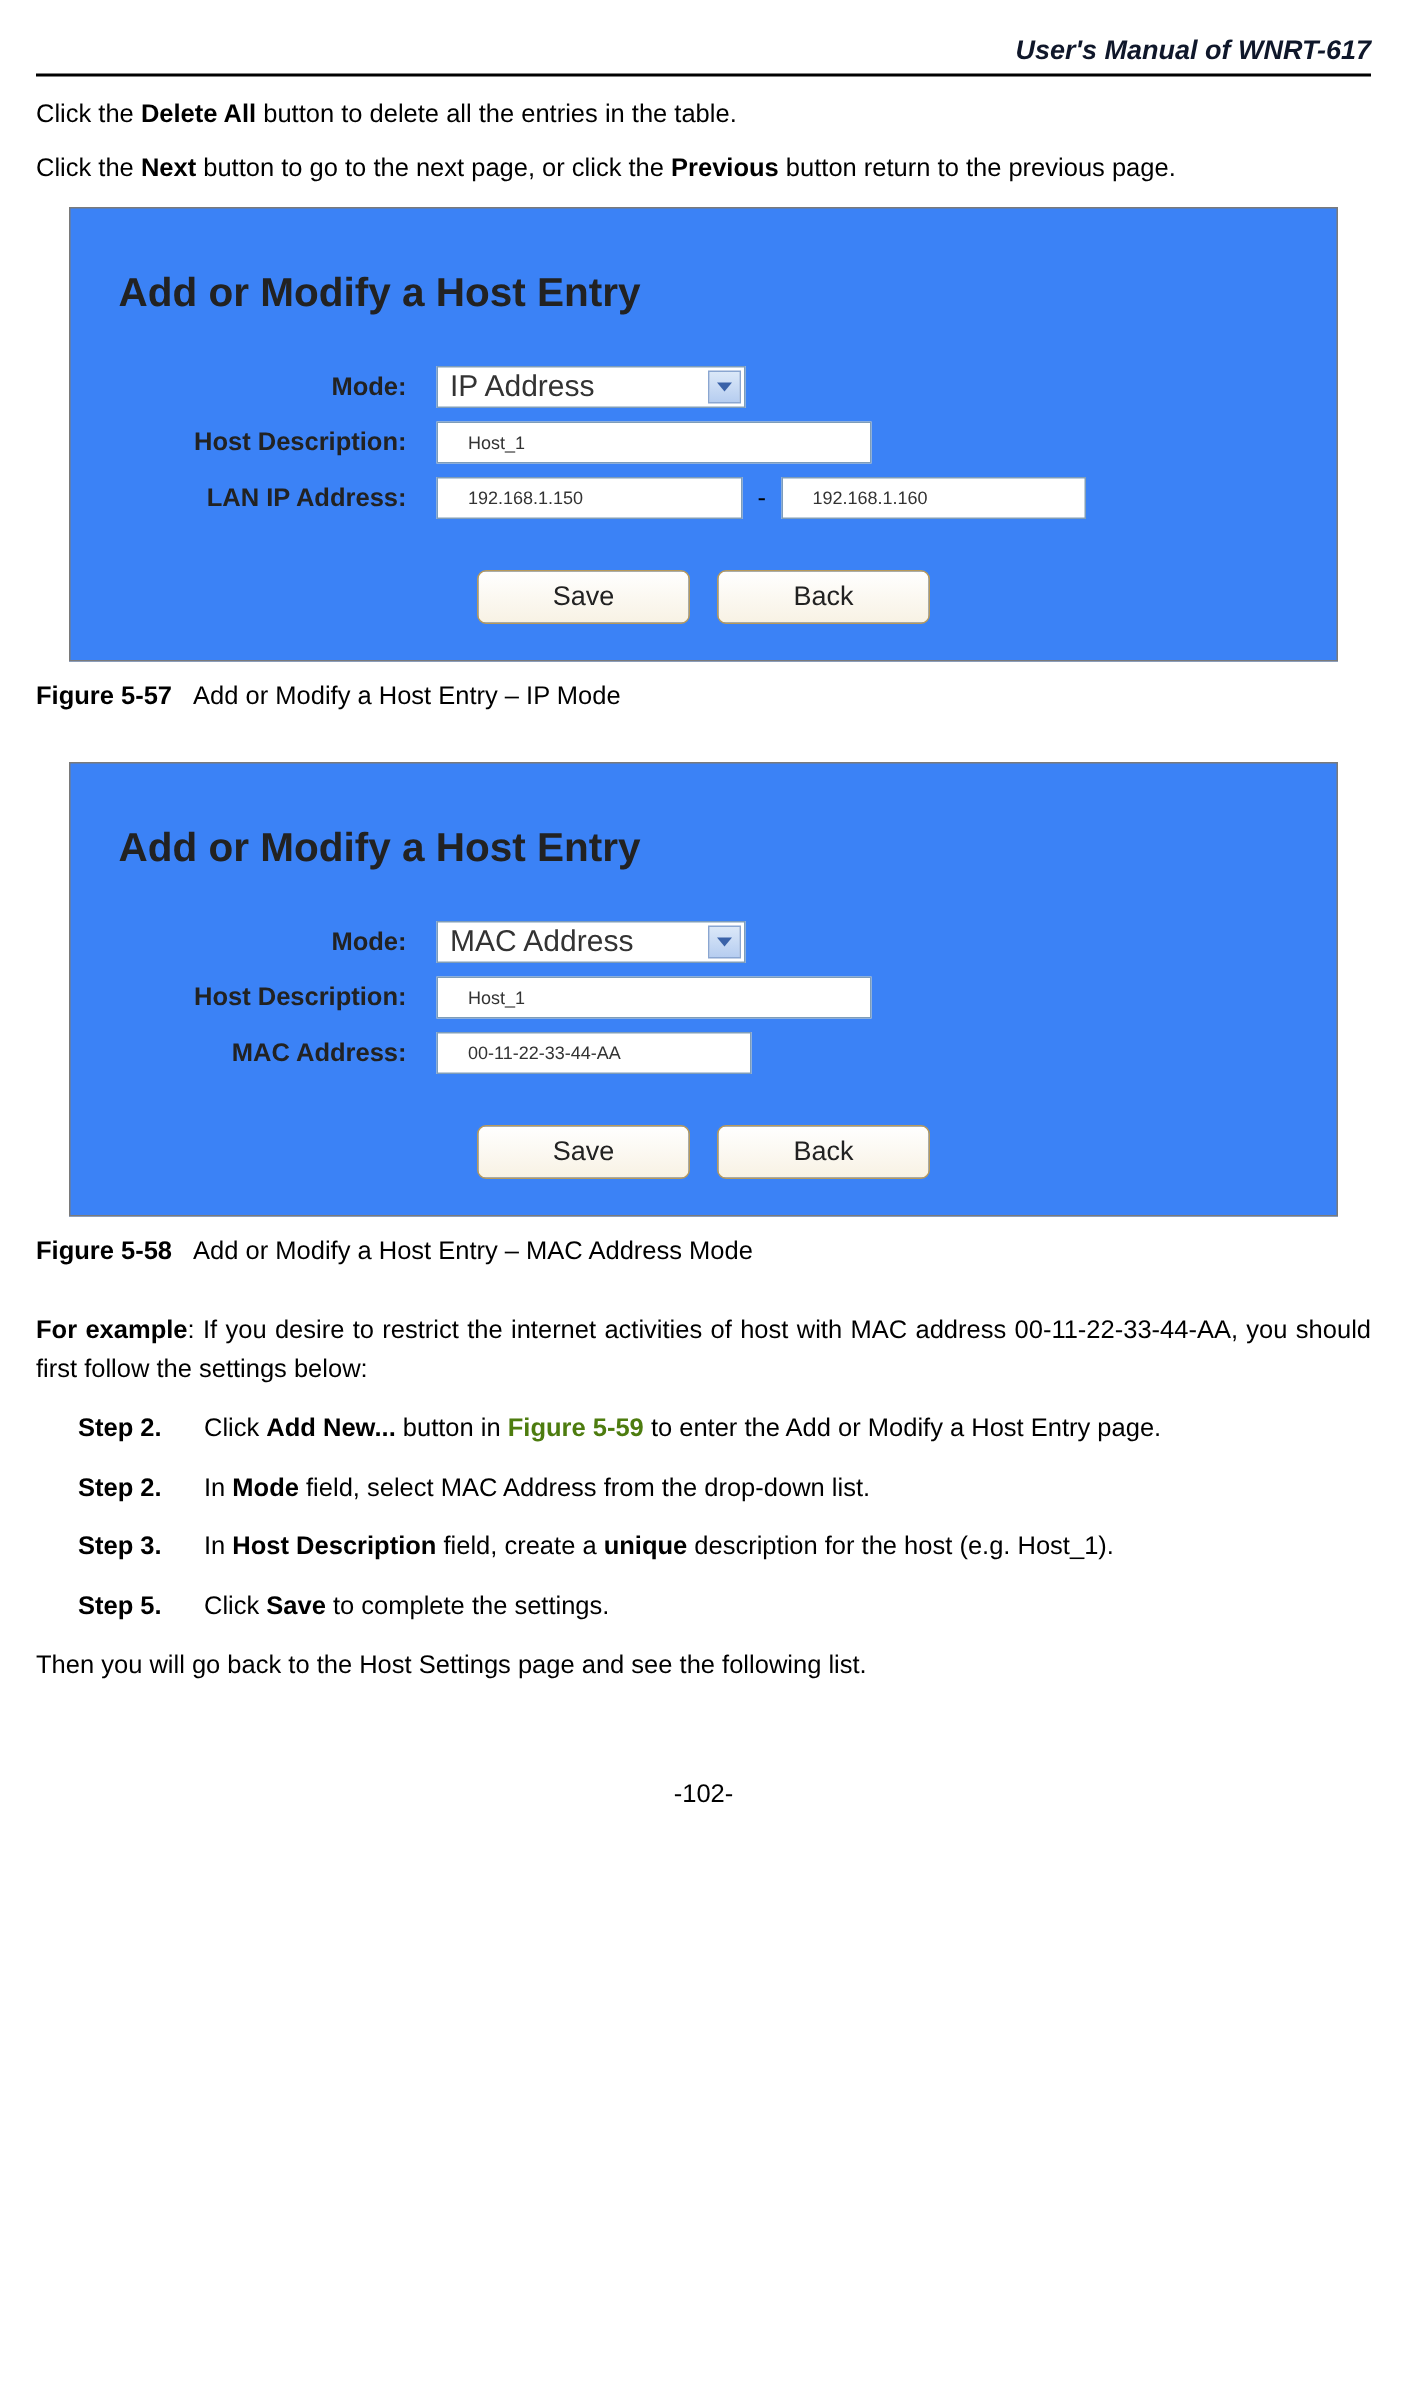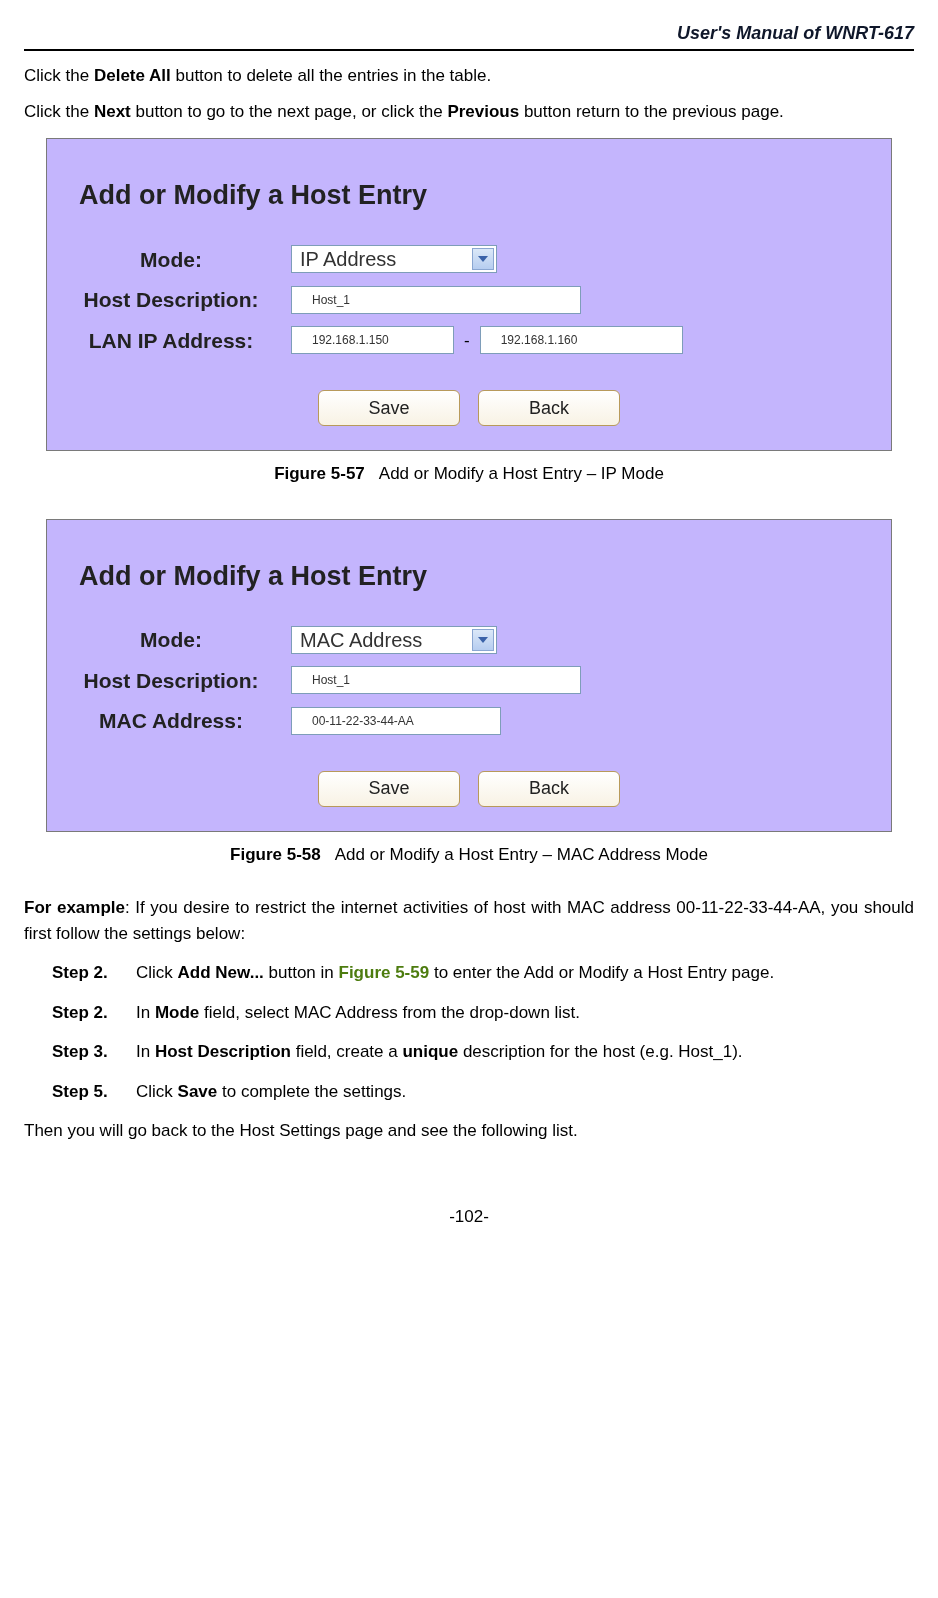--- a/index.html
+++ b/index.html
@@ -28,40 +28,40 @@
     }
     .body-p {
       margin: 10px 0;
       text-align: left;
     }
     .bold { font-weight: bold; }
     .figure-frame {
       border: 1.5px solid #7a7a7a;
       margin: 14px 22px 6px 22px;
       padding: 36px 24px 24px 24px;
-      background: #c4b5fd;
+      background: #3b82f6;
     }
     .form-title {
       font-size: 27px;
       font-weight: bold;
       font-family: Arial, sans-serif;
       color: #222;
       margin: 0 0 28px 8px;
     }
     .form-row {
       display: flex;
       align-items: center;
       margin: 9px 0;
     }
     .form-label {
       width: 200px;
-      text-align: center;
+      text-align: right;
       margin-right: 20px;
       font-weight: bold;
-      font-size: 21px;
+      font-size: 17px;
       color: #222;
     }
     .form-input {
       border: 1px solid #7e9db9;
       background: #fff;
       height: 28px;
       padding: 0 20px;
       font-size: 12px;
       font-family: Arial, sans-serif;
       box-sizing: border-box;
@@ -118,21 +118,21 @@
       border-radius: 6px;
       background: linear-gradient(#ffffff,#f8f2e4);
       font-size: 18px;
       color: #222;
       display: flex;
       align-items: center;
       justify-content: center;
       cursor: pointer;
     }
     .caption {
-      text-align: center;
+      text-align: left;
       margin: 10px 0 28px 0;
       font-size: 17px;
     }
     .caption .fig-num { font-weight: bold; margin-right: 14px; }
     .example-block {
       text-align: justify;
       margin-top: 26px;
     }
     .steps {
       margin: 10px 0 10px 28px;
@@ -178,21 +178,21 @@
       <span>IP Address</span>
       <span class="select-arrow"></span>
     </div>
   </div>
   <div class="form-row">
     <div class="form-label">Host Description:</div>
     <input class="form-input" style="width: 290px;" value="Host_1">
   </div>
   <div class="form-row">
     <div class="form-label">LAN IP Address:</div>
-    <input class="form-input" style="width: 163px;" value="192.168.1.150">
+    <input class="form-input" style="width: 204px;" value="192.168.1.150">
     <span class="dash">-</span>
     <input class="form-input" style="width: 203px;" value="192.168.1.160">
   </div>
   <div class="btn-row">
     <div class="btn">Save</div>
     <div class="btn">Back</div>
   </div>
 </div>
 <div class="caption">
   <span class="fig-num">Figure 5-57</span><span>Add or Modify a Host Entry – IP Mode</span>

